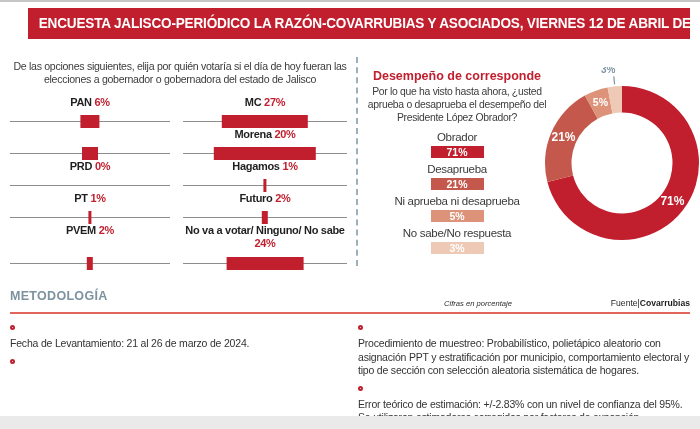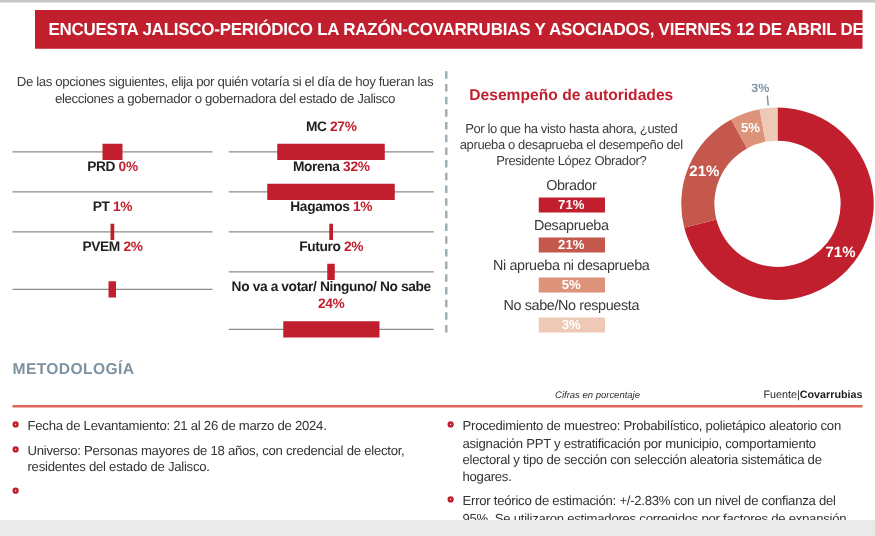--- a/index.html
+++ b/index.html
@@ -41,59 +41,66 @@
   .pbar   { position:absolute; top:0; bottom:0; left:50%;
             transform:translateX(-50%); background:#c11f2e; }
 
   
   .divider { position:absolute; left:356px; top:57px; height:209px;
              border-left:2px dashed #9db0ba; }
 
   
   .approval { position:absolute; left:367px; top:70px; width:180px; text-align:center; }
   .approval-title { color:#c11f2e; font-weight:bold; font-size:12.5px; line-height:13px; }
-  .approval-question { margin-top:14px; font-size:10.4px; line-height:13px;
+  .approval-question { margin-top:2px; font-size:10.4px; line-height:13px;
                        color:#3c3c3c; letter-spacing:-0.3px; }
   .approval-items { margin-top:7px; }
   .alabel { font-size:11.5px; line-height:13px; color:#3a3a3a; letter-spacing:-0.3px; margin-top:5px; }
   .abar { width:53px; height:12px; margin:2px auto 0; color:#fff;
           font-size:10.5px; font-weight:bold; line-height:12px; text-align:center; }
 
   
   .donut-wrap { position:absolute; left:537px; top:67px; width:170px; height:176px; }
 
   
   .methodology { position:absolute; left:10px; top:286px; width:680px; }
-  .meth-header { position:relative; border-bottom:2px solid #e2655c; padding-bottom:20px; }
+  .meth-header { position:relative; border-bottom:2px solid #e2655c; padding-bottom:8px; }
   .meth-title { font-size:12.5px; font-weight:bold; color:#7d929f; letter-spacing:0.3px; }
   .meth-note { position:absolute; right:178px; bottom:4px; font-style:italic;
                font-size:7.6px; color:#2c2c2c; }
   .meth-source { position:absolute; right:0; bottom:4px; font-size:8.6px; color:#1d1d1d; }
   .meth-source b { font-weight:bold;margin-top:28px; }
   .meth-cols { display:flex; gap:16px; margin-top:9px; }
   .meth-col { flex:1; }
   .mitem { display:flex; gap:7px; margin-bottom:6px;
-           font-size:10.5px; line-height:13.5px; color:#333; letter-spacing:-0.2px; }
+           font-size:10.5px; line-height:13.5px; color:#333; letter-spacing:-0.2px;flex-direction:column; }
   .mbullet { flex:none; width:5px; height:5px; border:2.2px solid #c11f2e;
              border-radius:50%; background:#fff; margin-top:2px; }
 </style>
 </head>
 <body>
 
 <div class="top-hairline"></div>
 
 <div class="banner">
   <span>ENCUESTA JALISCO-PERIÓDICO LA RAZÓN-COVARRUBIAS Y ASOCIADOS, VIERNES 12 DE ABRIL DEL 2024</span>
 </div>
 
 <div class="gov-question">De las opciones siguientes, elija por quién votaría si el día de hoy fueran las elecciones a gobernador o gobernadora del estado de Jalisco</div>
 
 <div class="party-grid">
   <div class="pcol-left">
     <div class="prow">
+      <div class="plabel"><span>PAN</span> <span class="ppct">6%</span></div>
+      <div class="ptrack">
+          <div class="pline"></div>
+          <div class="pbar" style="width: 19.2px;"></div>
+        </div>
+    </div>
+    <div class="prow">
       <div class="ptrack">
           <div class="pline"></div>
           <div class="pbar" style="width: 16px;"></div>
         </div>
     </div>
     <div class="prow">
       <div class="plabel"><span>PRD</span> <span class="ppct">0%</span></div>
       <div class="ptrack">
           <div class="pline"></div>
           <div class="pbar" style="width: 0px;"></div>
@@ -116,21 +123,21 @@
   </div>
   <div class="pcol-right">
     <div class="prow">
       <div class="plabel"><span>MC</span> <span class="ppct">27%</span></div>
       <div class="ptrack">
           <div class="pline"></div>
           <div class="pbar" style="width: 86.4px;"></div>
         </div>
     </div>
     <div class="prow">
-      <div class="plabel"><span>Morena</span> <span class="ppct">32%</span></div>
+      <div class="plabel"><span>Morena</span> <span class="ppct">20%</span></div>
       <div class="ptrack">
           <div class="pline"></div>
           <div class="pbar" style="width: 102.4px;"></div>
         </div>
     </div>
     <div class="prow">
       <div class="plabel"><span>Hagamos</span> <span class="ppct">1%</span></div>
       <div class="ptrack">
           <div class="pline"></div>
           <div class="pbar" style="width: 3.2px;"></div>
@@ -149,21 +156,21 @@
           <div class="pline"></div>
           <div class="pbar" style="width: 76.8px;"></div>
         </div>
     </div>
   </div>
 </div>
 
 <div class="divider"></div>
 
 <div class="approval">
-  <div class="approval-title">Desempeño de autoridades</div>
+  <div class="approval-title">Desempeño de corresponde</div>
   <div class="approval-question">Por lo que ha visto hasta ahora, ¿usted aprueba o desaprueba el desempeño del Presidente López Obrador?</div>
   <div class="approval-items">
     <div class="alabel">Obrador</div>
     <div class="abar" style="background: rgb(193, 31, 46);">71%</div>
     <div class="alabel">Desaprueba</div>
     <div class="abar" style="background: rgb(196, 88, 76);">21%</div>
     <div class="alabel">Ni aprueba ni desaprueba</div>
     <div class="abar" style="background: rgb(221, 147, 121);">5%</div>
     <div class="alabel">No sabe/No respuesta</div>
     <div class="abar" style="background: rgb(238, 201, 182);">3%</div>
@@ -191,24 +198,20 @@
     <span class="meth-source"><span>Fuente|</span><b>Covarrubias</b></span>
   </div>
   <div class="meth-cols">
     <div class="meth-col">
       <div class="mitem">
           <span class="mbullet"></span>
           <span>Fecha de Levantamiento: 21 al 26 de marzo de 2024.</span>
         </div>
       <div class="mitem">
           <span class="mbullet"></span>
-          <span>Universo: Personas mayores de 18 años, con credencial de elector, residentes del estado de Jalisco.</span>
-        </div>
-      <div class="mitem">
-          <span class="mbullet"></span>
         </div>
     </div>
     <div class="meth-col">
       <div class="mitem">
           <span class="mbullet"></span>
           <span>Procedimiento de muestreo: Probabilístico, polietápico aleatorio con asignación PPT y estratificación por municipio, comportamiento electoral y tipo de sección con selección aleatoria sistemática de hogares.</span>
         </div>
       <div class="mitem">
           <span class="mbullet"></span>
           <span>Error teórico de estimación: +/-2.83% con un nivel de confianza del 95%. Se utilizaron estimadores corregidos por factores de expansión considerando estrato, sexo y edad.</span>

